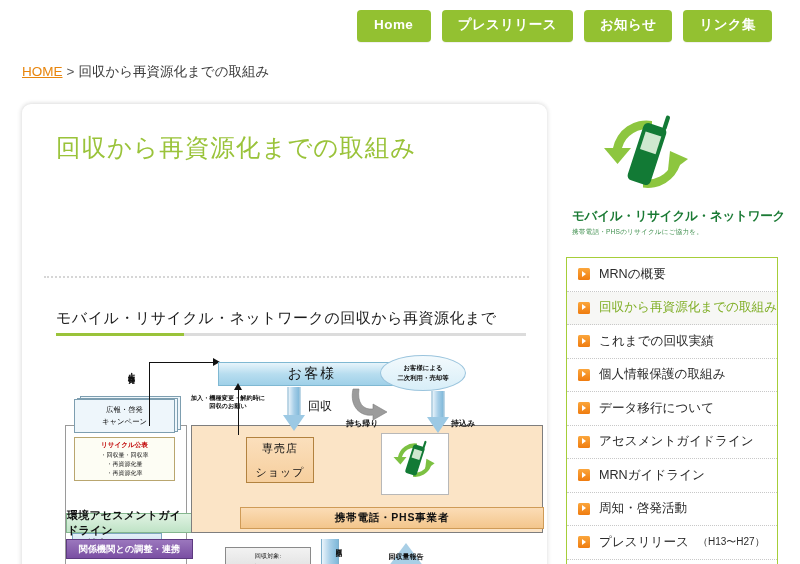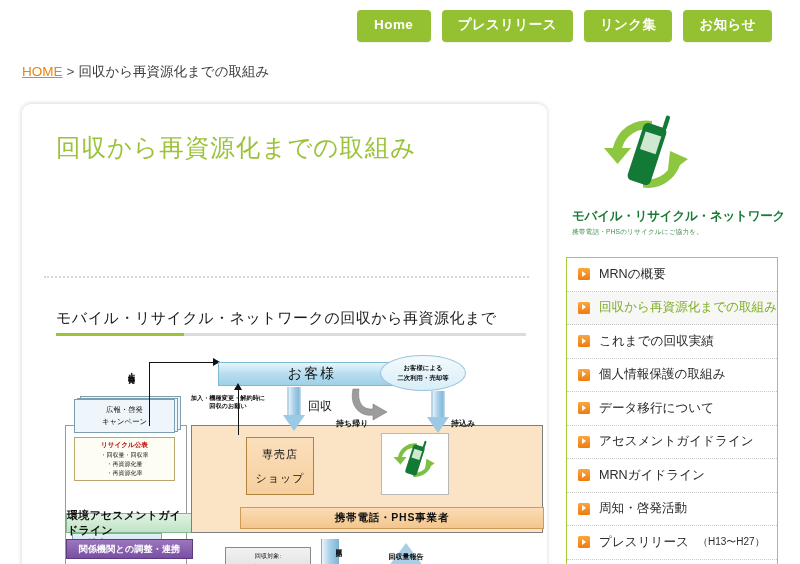--- a/index.html
+++ b/index.html
@@ -96,21 +96,21 @@
     background: #fbe4c6; border: 1px solid #7e7e7e;
   }
   .carrier-bar {
     left: 218px; top: 160px; width: 304px; height: 22px;
     background: linear-gradient(to bottom,#fbdcb6,#f3c68c);
     border: 1px solid #cf9b57;
     display:flex; align-items:center; justify-content:center;
     font-size: 10.5px; color:#111; letter-spacing:.8px; font-weight:600;
   }
   .shop-box {
-    left: 224px; top: 90px; width: 68px; height: 58px;
+    left: 224px; top: 90px; width: 68px; height: 46px;
     background: linear-gradient(to bottom,#fbdfbc,#f6cf9e);
     border: 1px solid #b2823f;
     display:flex; flex-direction:column; align-items:center; justify-content:center;
     gap: 9px; font-size: 11px; color:#111; letter-spacing:1px;
   }
   .mrn-tile {
     left: 359px; top: 86px; width: 68px; height: 62px;
     background: #ffffff; border: 1px solid #b8b8b8;
     display:flex; align-items:center; justify-content:center;
   }
@@ -212,22 +212,22 @@
   .side-sm { font-size: 10px; }
 </style>
 </head>
 <body>
 
 <div id="page">
 
   <div class="topnav">
     <button class="navbtn">Home</button>
     <button class="navbtn">プレスリリース</button>
+    <button class="navbtn">お知らせ</button>
     <button class="navbtn">リンク集</button>
-    <button class="navbtn">お知らせ</button>
   </div>
 
   <div class="breadcrumb">
     <span class="crumb-home">HOME</span><span class="crumb-sep">&gt;</span><span>回収から再資源化までの取組み</span>
   </div>
 
   <div class="card">
 
     <div class="card-title">回収から再資源化までの取組み</div>
     <div class="dotted-rule"></div>
@@ -302,21 +302,21 @@
         <div class="shaft" style="top:0; width:13px; height:28px;"></div>
         <div class="head" style="top:28px; border-left:11px solid transparent;border-right:11px solid transparent;border-top:16px solid #9cc9e4;"></div>
       </div>
       <div class="dg dg-label" style="left:286px; top:52px; font-size:12px; font-weight:400;">回収</div>
 
       <div class="dg" style="left:325px; top:40px;">
         <svg width="60" height="36" viewBox="0 0 60 36">
           <path d="M6,2 C2,20 14,30 26,28 L26,33 L40,25 L26,17 L26,22 C16,23 10,16 12,2 Z" fill="#9c9c9c" stroke="#7d7d7d" stroke-width=".6"></path>
         </svg>
       </div>
-      <div class="dg dg-label" style="left:314px; top:72px; font-size:8px; font-weight:600;">持ち帰り</div>
+      <div class="dg dg-label" style="left:324px; top:72px; font-size:8px; font-weight:600;">持ち帰り</div>
 
       <div class="dg blue-arrow" style="left:405px; top:44px; width:22px; height:42px;">
         <div class="shaft" style="top:0; width:13px; height:26px;"></div>
         <div class="head" style="top:26px; border-left:11px solid transparent;border-right:11px solid transparent;border-top:16px solid #9cc9e4;"></div>
       </div>
       <div class="dg dg-label" style="left:429px; top:72px; font-size:8px; font-weight:700;">持込み</div>
 
       <div class="dg target-box">
         <span>回収対象:</span>
         <span>本体+充電器+二次電池</span>

